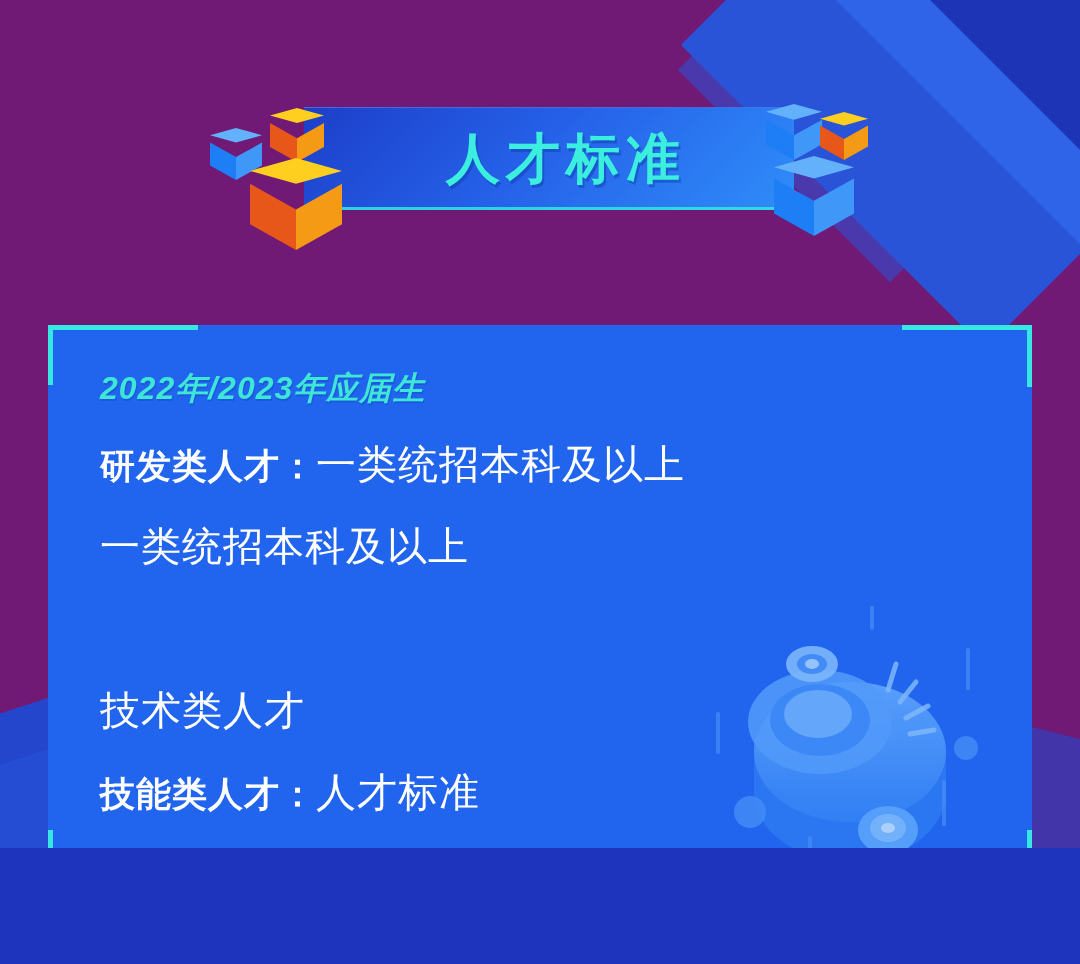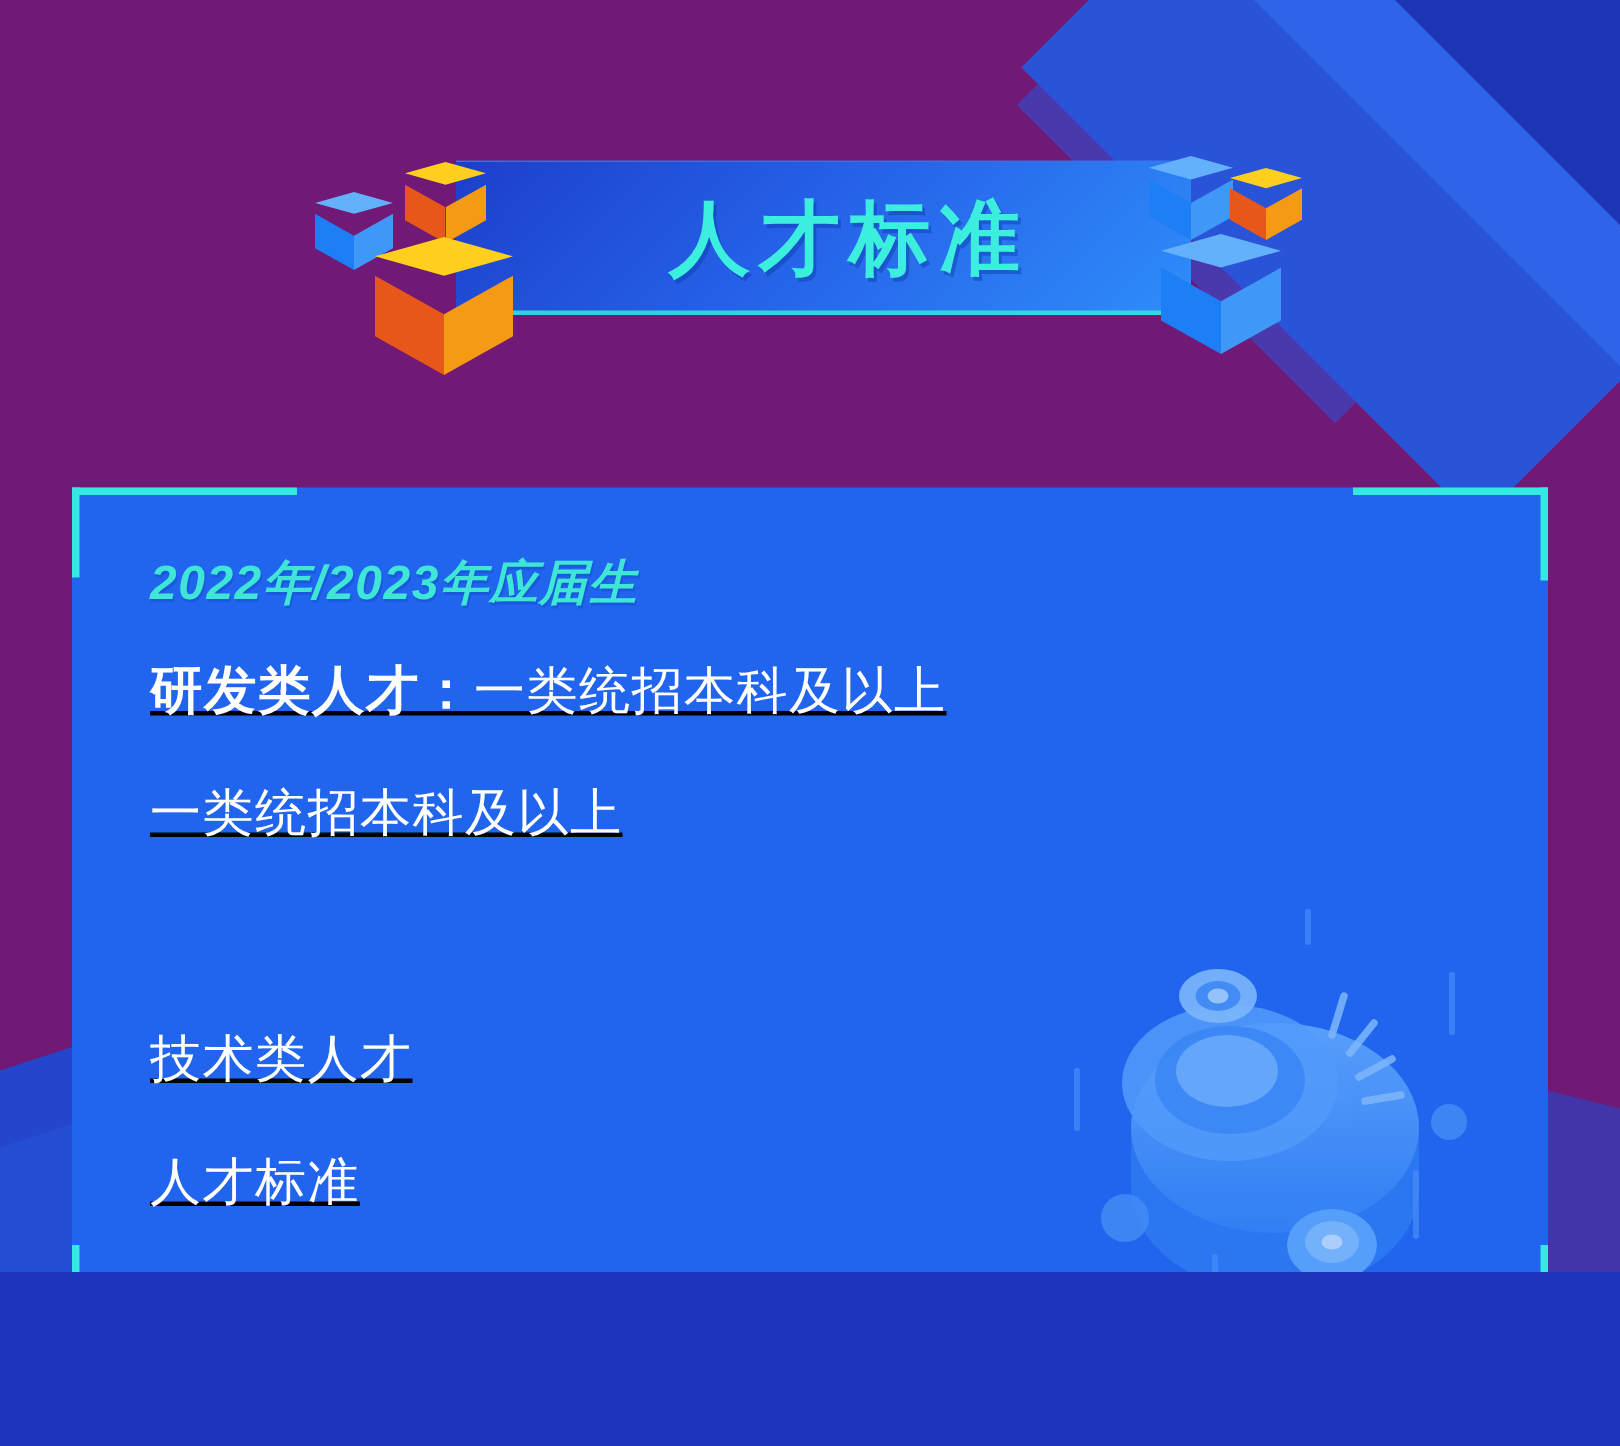--- a/index.html
+++ b/index.html
@@ -190,30 +190,29 @@
     letter-spacing: 1px;
     margin: 0 0 26px 0;
     text-shadow: 1px 2px 0 rgba(12,70,190,.35);
   }
   .rows { display: block; }
   .row {
     display: flex;
     align-items: baseline;
     height: 82px;
     white-space: nowrap;
-    text-decoration: underline;
   }
   .row-label {
     font-size: 35px;
     font-weight: bold;
     color: #ffffff;
     letter-spacing: 1px;
   }
   .row-value {
-    font-size: 34px;
+    font-size: 40px;
     font-weight: normal;
     color: #ffffff;
     letter-spacing: 1px;
   }
 
   
   .tech-art {
     position: absolute;
     right: 42px; bottom: 8px;
     width: 290px; height: 280px;
@@ -355,20 +354,21 @@
         </div>
 
         <div class="row">
         </div>
 
         <div class="row">
           <span class="row-value">技术类人才</span>
         </div>
 
         <div class="row">
+          <span class="row-label">技能类人才：</span>
           <span class="row-value">人才标准</span>
         </div>
 
       </div>
     </div>
 
   </div>
 </div>
 
 </body></html>

